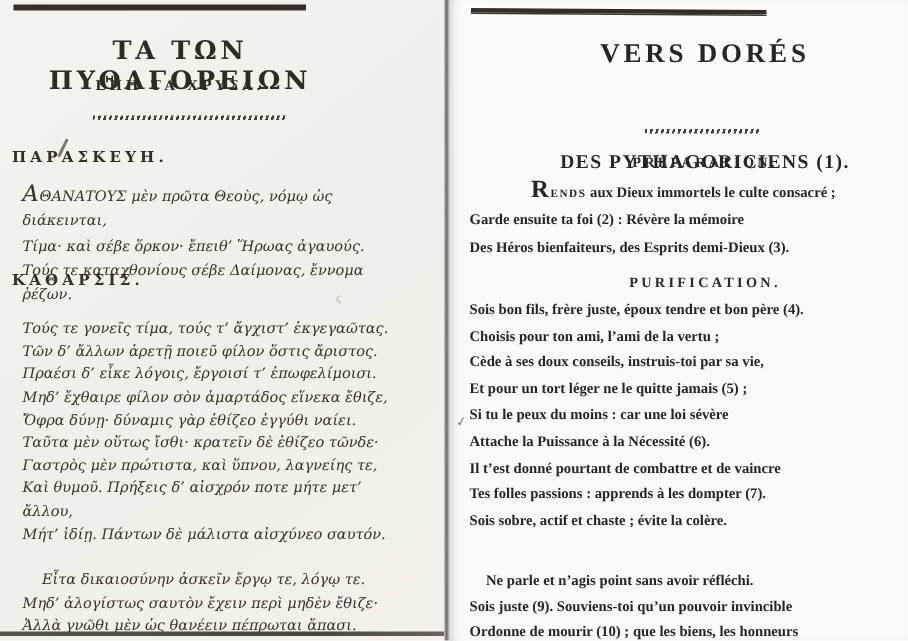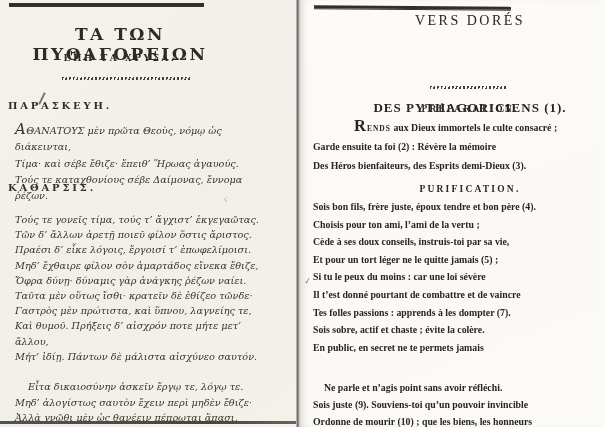--- a/index.html
+++ b/index.html
@@ -46,21 +46,21 @@
             font-size:9.7px; color:#38332c; }
   .gblock-prep  { top:121px; line-height:16.3px; }
   .gblock-kath  { top:212px; line-height:15.2px; }
   .gblock-kath2 { top:379px; line-height:15.6px; }
   .gblock-kath2 .gline:first-child { padding-left:13px; }
   .ginitial { font-size:15px; font-style:italic; letter-spacing:.5px; }
 
   
   .french-title { position:absolute; left:40px; width:260px; text-align:center;
                   color:#29251f; }
-  .ftitle1 { top:13px; font-size:14px; letter-spacing:2.5px; font-weight:normal; }
+  .ftitle1 { top:25px; font-size:18px; letter-spacing:2.5px; font-weight:bold; }
   .ftitle2 { top:52px; font-size:13px; letter-spacing:1px;  font-weight:bold;margin-top:48px; }
 
   .fheading { position:absolute; left:40px; width:260px; text-align:center;
               font-size:9.5px; letter-spacing:2.2px; font-weight:bold; color:#2c2822; }
   .fheading-prep  { top:104px; }
   .fheading-purif { top:184px; }
 
   .fblock { position:absolute; left:13px; width:290px;
             font-size:9.8px; font-weight:bold; color:#29251f; }
   .fblock-prep   { top:117px; line-height:18.4px; }
@@ -93,33 +93,33 @@
     <div class="squiggle squiggle-left"></div>
 
     <div class="pencil-slash"></div>
     <div class="pencil-squig">ς</div>
 
     <div class="gheading gheading-prep">ΠΑΡΑΣΚΕΥΗ.</div>
 
     <div class="gblock gblock-prep">
       <div class="gline"><span class="ginitial">Α</span><span>ΘΑΝΑΤΟΥΣ μὲν πρῶτα Θεοὺς, νόμῳ ὡς διάκεινται,</span></div>
       <div>
-          <div class="gline">Τίμα· καὶ σέβε ἔθιζε· ἔπειθ’ Ἥρωας ἀγαυούς.</div>
+          <div class="gline">Τίμα· καὶ σέβε ὅρκον· ἔπειθ’ Ἥρωας ἀγαυούς.</div>
           <div class="gline">Τούς τε καταχθονίους σέβε Δαίμονας, ἔννομα ῥέζων.</div>
         </div>
     </div>
 
     <div class="gheading gheading-kath">ΚΑΘΑΡΣΙΣ.</div>
 
     <div class="gblock gblock-kath">
         <div class="gline">Τούς τε γονεῖς τίμα, τούς τ’ ἄγχιστ’ ἐκγεγαῶτας.</div>
         <div class="gline">Τῶν δ’ ἄλλων ἀρετῇ ποιεῦ φίλον ὅστις ἄριστος.</div>
         <div class="gline">Πραέσι δ’ εἶκε λόγοις, ἔργοισί τ’ ἐπωφελίμοισι.</div>
         <div class="gline">Μηδ’ ἔχθαιρε φίλον σὸν ἁμαρτάδος εἵνεκα ἔθιζε,</div>
-        <div class="gline">Ὄφρα δύνῃ· δύναμις γὰρ ἀνάγκης ῥέζων ναίει.</div>
+        <div class="gline">Ὄφρα δύνῃ· δύναμις γὰρ ἐθίζεο ἐγγύθι ναίει.</div>
         <div class="gline">Ταῦτα μὲν οὕτως ἴσθι· κρατεῖν δὲ ἐθίζεο τῶνδε·</div>
         <div class="gline">Γαστρὸς μὲν πρώτιστα, καὶ ὕπνου, λαγνείης τε,</div>
         <div class="gline">Καὶ θυμοῦ. Πρήξεις δ’ αἰσχρόν ποτε μήτε μετ’ ἄλλου,</div>
         <div class="gline">Μήτ’ ἰδίῃ. Πάντων δὲ μάλιστα αἰσχύνεο σαυτόν.</div>
       </div>
 
     <div class="gblock gblock-kath2">
         <div class="gline">Εἶτα δικαιοσύνην ἀσκεῖν ἔργῳ τε, λόγῳ τε.</div>
         <div class="gline">Μηδ’ ἀλογίστως σαυτὸν ἔχειν περὶ μηδὲν ἔθιζε·</div>
         <div class="gline">Ἀλλὰ γνῶθι μὲν ὡς θανέειν πέπρωται ἅπασι.</div>
@@ -151,24 +151,24 @@
     <div class="fheading fheading-purif">PURIFICATION.</div>
 
     <div class="pencil-check">✓</div>
 
     <div class="fblock fblock-purif">
         <div class="fline">Sois bon fils, frère juste, époux tendre et bon père (4).</div>
         <div class="fline">Choisis pour ton ami, l’ami de la vertu ;</div>
         <div class="fline">Cède à ses doux conseils, instruis-toi par sa vie,</div>
         <div class="fline">Et pour un tort léger ne le quitte jamais (5) ;</div>
         <div class="fline">Si tu le peux du moins : car une loi sévère</div>
+        <div class="fline">Attache la Puissance à la Nécessité (6).</div>
         <div class="fline">Il t’est donné pourtant de combattre et de vaincre</div>
         <div class="fline">Tes folles passions : apprends à les dompter (7).</div>
         <div class="fline">Sois sobre, actif et chaste ; évite la colère.</div>
-        <div class="fline">En public, en secret ne te permets jamais</div>
       </div>
 
     <div class="fblock fblock-purif2">
         <div class="fline">Ne parle et n’agis point sans avoir réfléchi.</div>
         <div class="fline">Sois juste (9). Souviens-toi qu’un pouvoir invincible</div>
         <div class="fline">Ordonne de mourir (10) ; que les biens, les honneurs</div>
       </div>
   </div>
 
 </div>

